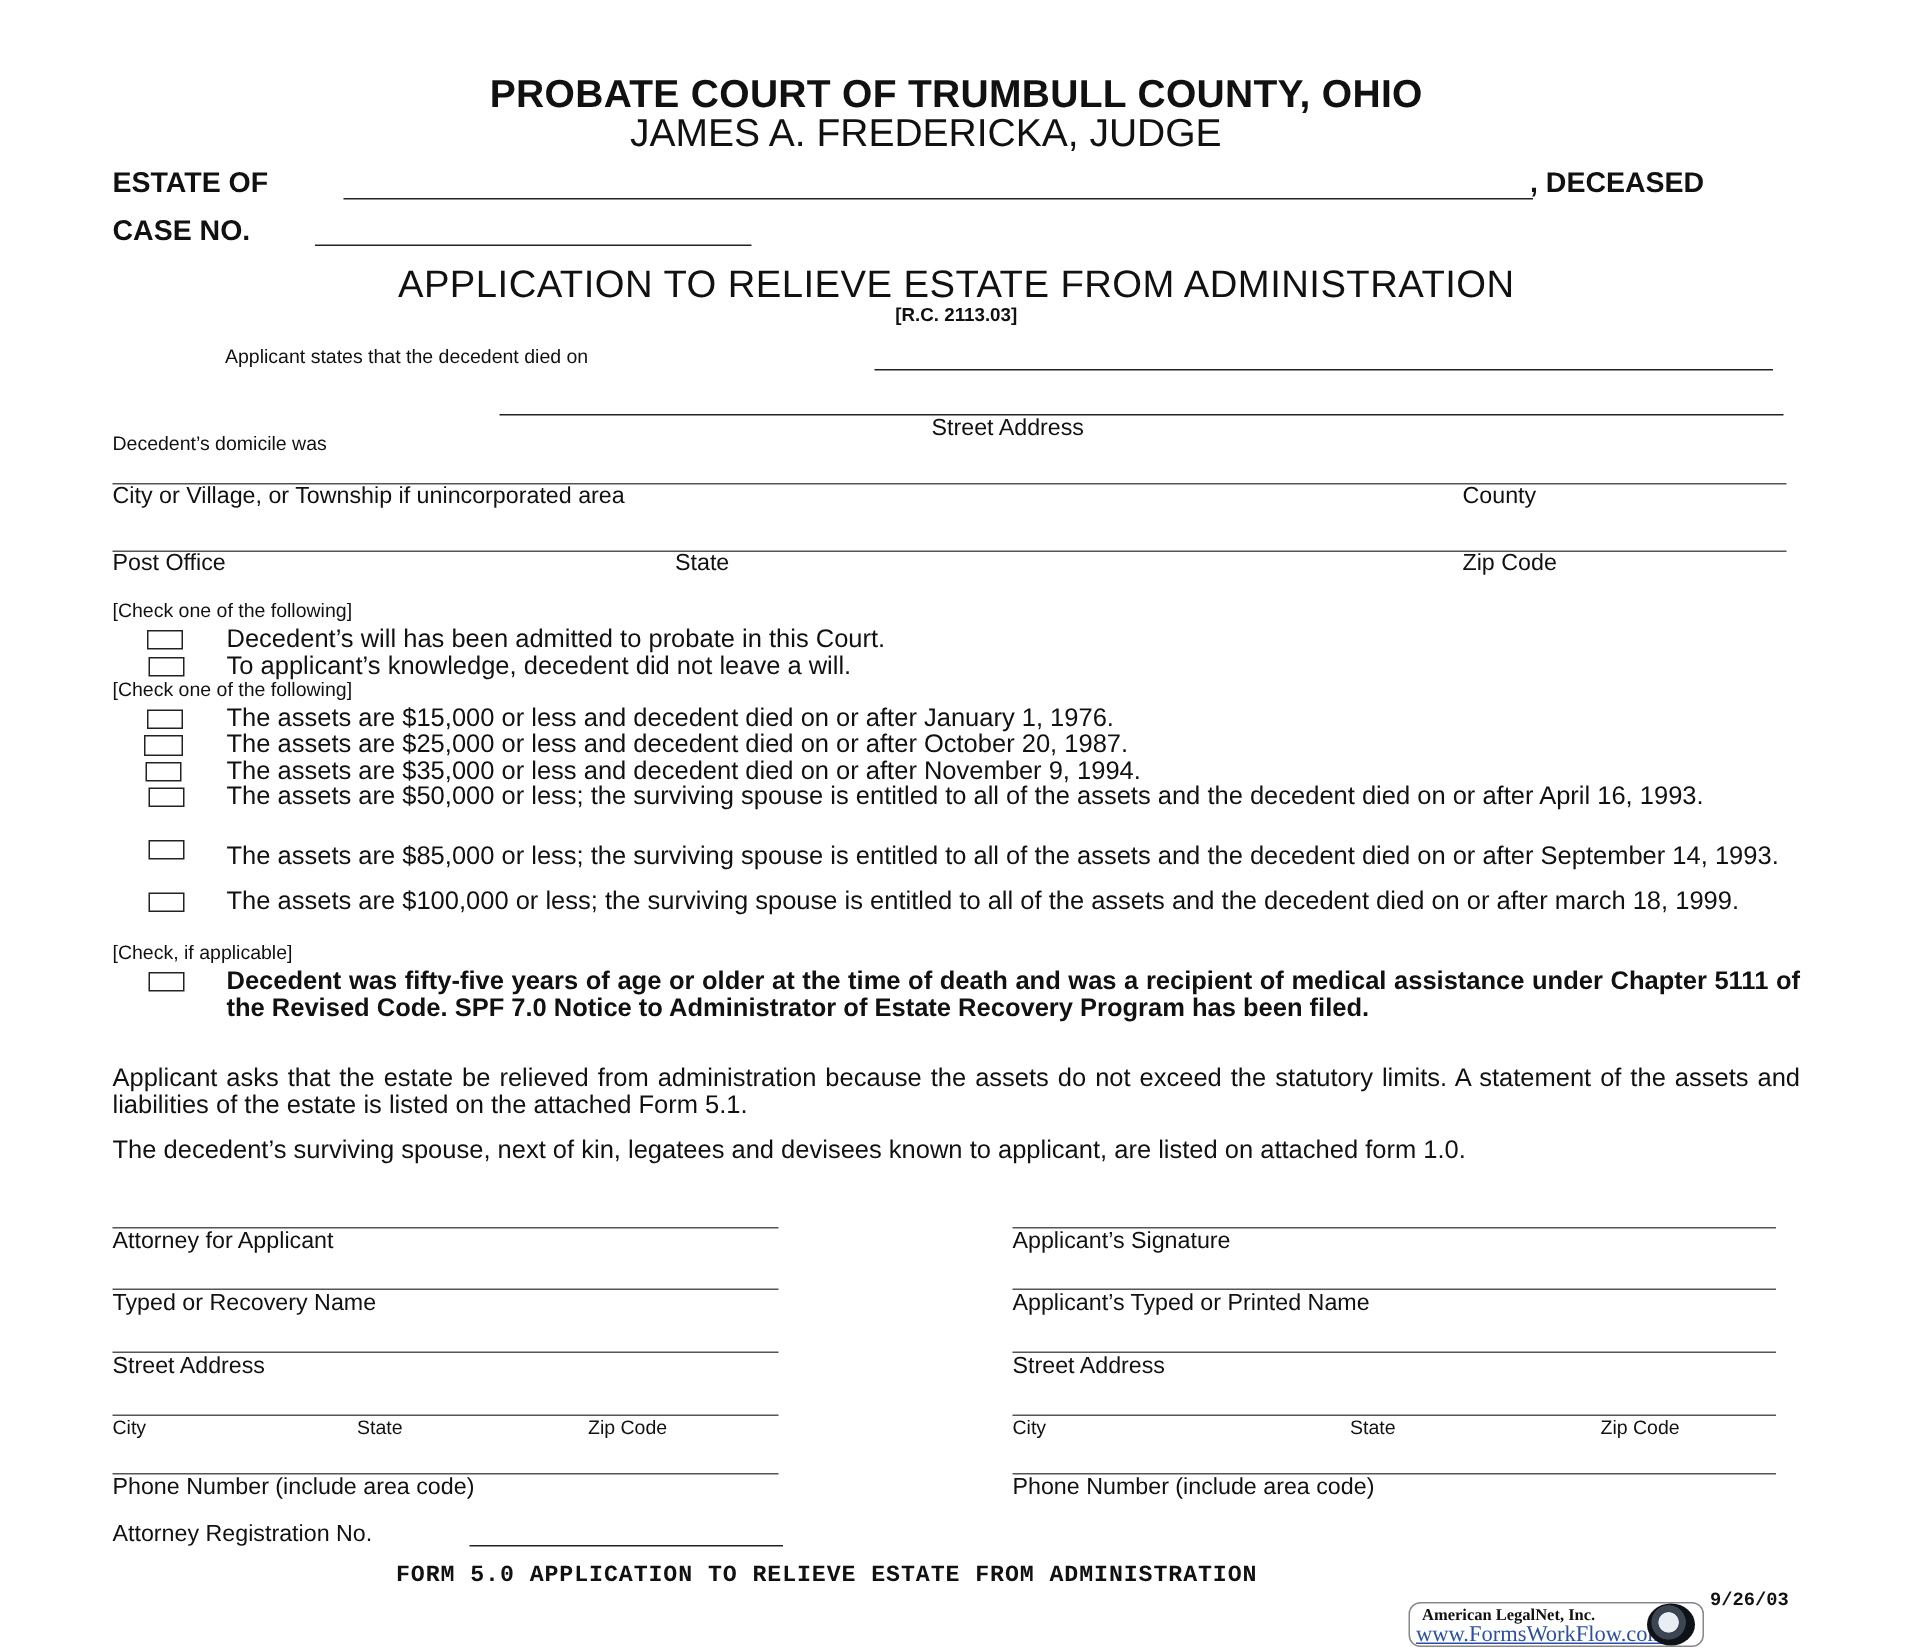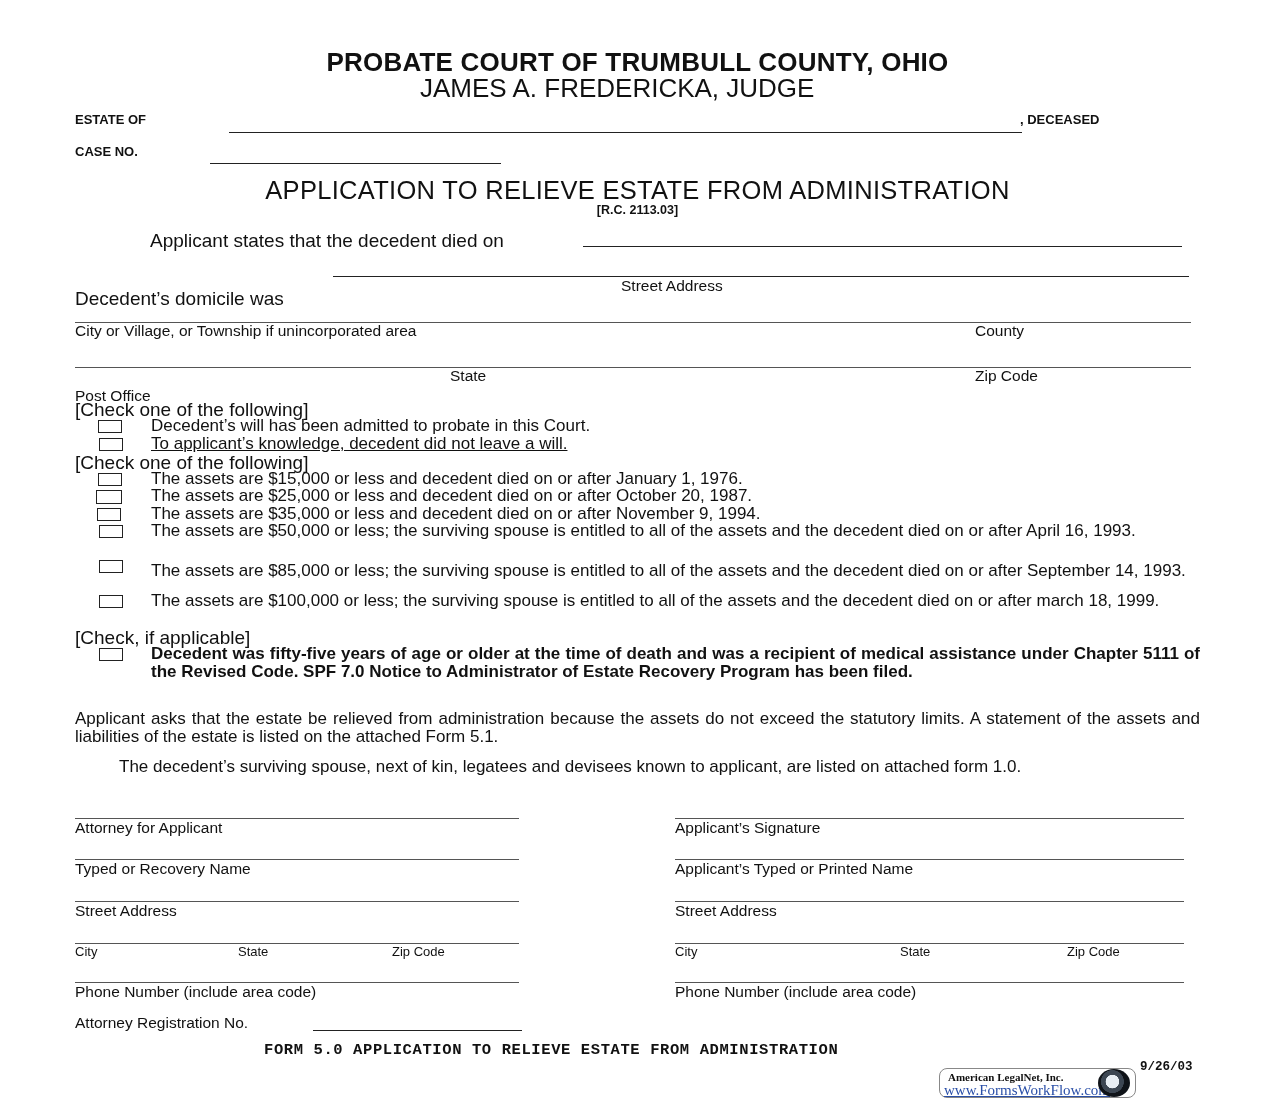--- a/index.html
+++ b/index.html
@@ -1,23 +1,23 @@
 <!DOCTYPE html>
 <html><head>
   <meta charset="utf-8">
   <style>
     html, body { margin: 0; padding: 0; background: #ffffff; }
     body { width: 1275px; height: 1100px; position: relative; overflow: hidden; color: #111; font-family: "Liberation Sans", sans-serif; }
     .abs { position: absolute; white-space: nowrap; }
     .title1 { font-weight: bold; font-size: 26px; letter-spacing: 0.2px; }
     .title2 { font-weight: normal; font-size: 26px; }
-    .hdr { font-weight: bold; font-size: 13px; }
+    .hdr { font-weight: bold; font-size: 19px; }
     .apptitle { font-weight: normal; font-size: 25.5px; letter-spacing: 0.3px; }
     .rc { font-weight: bold; font-size: 12.5px; }
-    .t { font-size: 19px; }
+    .t { font-size: 13px; }
     .s { font-size: 15.5px; }
     .xs { font-size: 13px; }
     .line { position: absolute; height: 0; border-top: 1.3px solid #222; }
     .gline { position: absolute; height: 0; border-top: 1px solid #555; }
     .cb { position: absolute; width: 22px; height: 11px; border: 1.5px solid #222; background: #fff; cursor: pointer; }
     .para { position: absolute; font-size: 17px; line-height: 17.6px; text-align: justify; text-align-last: left; }
     .opt { position: absolute; left: 151px; width: 1049px; font-size: 17px; line-height: 17.6px; text-align: justify; text-align-last: left; }
     .footer-form { font-family: "Liberation Mono", monospace; font-weight: bold; font-size: 15.5px; letter-spacing: 0.6px; }
     .date { font-family: "Liberation Mono", monospace; font-size: 12.5px; font-weight: bold; }
     .logo { position: absolute; left: 939px; top: 1068px; width: 195px; height: 28px; border: 1px solid #888; border-radius: 8px; background: #fff; }
@@ -46,50 +46,50 @@
 
 <div class="abs t" style="left:75px;top:260px;margin-top:28px;">Decedent’s domicile was</div>
 <div class="line" style="left:333px;width:856px;top:276px;"></div>
 <div class="abs s" style="left:621px;top:277px;">Street Address</div>
 
 <div class="gline" style="left:75px;width:1116px;top:322px;"></div>
 <div class="abs s" style="left:75px;top:322px;">City or Village, or Township if unincorporated area</div>
 <div class="abs s" style="left:975px;top:322px;">County</div>
 
 <div class="gline" style="left:75px;width:1116px;top:367px;"></div>
-<div class="abs s" style="left:75px;top:367px;margin-top:20px;">Post Office</div>
+<div class="abs s" style="left:75px;top:367px;">Post Office</div>
 <div class="abs s" style="left:450px;top:367px;">State</div>
 <div class="abs s" style="left:975px;top:367px;">Zip Code</div>
 
 <div class="abs t" style="left:75px;top:399px;">[Check one of the following]</div>
 <div class="cb" style="left:98px;top:420px;"></div>
 <div class="opt" style="top:417px;">Decedent’s will has been admitted to probate in this Court.</div>
 <div class="cb" style="left:99px;top:438px;"></div>
-<div class="opt" style="top:435px;text-decoration:underline;">To applicant’s knowledge, decedent did not leave a will.</div>
+<div class="opt" style="top:435px;">To applicant’s knowledge, decedent did not leave a will.</div>
 
 <div class="abs t" style="left:75px;top:452px;">[Check one of the following]</div>
 <div class="cb" style="left:98px;top:473px;"></div>
 <div class="opt" style="top:470px;">The assets are $15,000 or less and decedent died on or after January 1, 1976.</div>
 <div class="cb" style="left:96px;top:490px;width:24px;height:12px;"></div>
 <div class="opt" style="top:487px;">The assets are $25,000 or less and decedent died on or after October 20, 1987.</div>
 <div class="cb" style="left:97px;top:508px;"></div>
 <div class="opt" style="top:505px;">The assets are $35,000 or less and decedent died on or after November 9, 1994.</div>
 <div class="cb" style="left:99px;top:525px;"></div>
 <div class="opt" style="top:522px;">The assets are $50,000 or less; the surviving spouse is entitled to all of the assets and the decedent died on or after April 16, 1993.</div>
 <div class="cb" style="left:99px;top:560px;"></div>
 <div class="opt" style="top:562px;">The assets are $85,000 or less; the surviving spouse is entitled to all of the assets and the decedent died on or after September 14, 1993.</div>
 <div class="cb" style="left:99px;top:595px;"></div>
 <div class="opt" style="top:592px;">The assets are $100,000 or less; the surviving spouse is entitled to all of the assets and the decedent died on or after march 18, 1999.</div>
 
 <div class="abs t" style="left:75px;top:627px;">[Check, if applicable]</div>
 <div class="cb" style="left:99px;top:648px;"></div>
 <div class="opt" style="top:645px;font-weight:bold;">Decedent was fifty-five years of age or older at the time of death and was a recipient of medical assistance under Chapter 5111 of the Revised Code.  SPF 7.0 Notice to Administrator of Estate Recovery Program has been filed.</div>
 
 <div class="para" style="left:75px;width:1125px;top:710px;">Applicant asks that the estate be relieved from administration because the assets do not exceed the statutory limits.  A statement of the assets and liabilities of the estate is listed on the attached Form 5.1.</div>
-<div class="para" style="left:75px;width:1125px;top:758px;margin-left:44px;">The decedent’s surviving spouse, next of kin, legatees and devisees known to applicant, are listed on attached form 1.0.</div>
+<div class="para" style="left:75px;width:1125px;top:758px;">The decedent’s surviving spouse, next of kin, legatees and devisees known to applicant, are listed on attached form 1.0.</div>
 
 <div class="gline" style="left:75px;width:444px;top:818px;"></div>
 <div class="abs s" style="left:75px;top:819px;">Attorney for Applicant</div>
 <div class="gline" style="left:75px;width:444px;top:859px;"></div>
 <div class="abs s" style="left:75px;top:860px;">Typed or Recovery Name</div>
 <div class="gline" style="left:75px;width:444px;top:901px;"></div>
 <div class="abs s" style="left:75px;top:902px;">Street Address</div>
 <div class="gline" style="left:75px;width:444px;top:943px;"></div>
 <div class="abs xs" style="left:75px;top:944px;">City</div>
 <div class="abs xs" style="left:238px;top:944px;">State</div>

